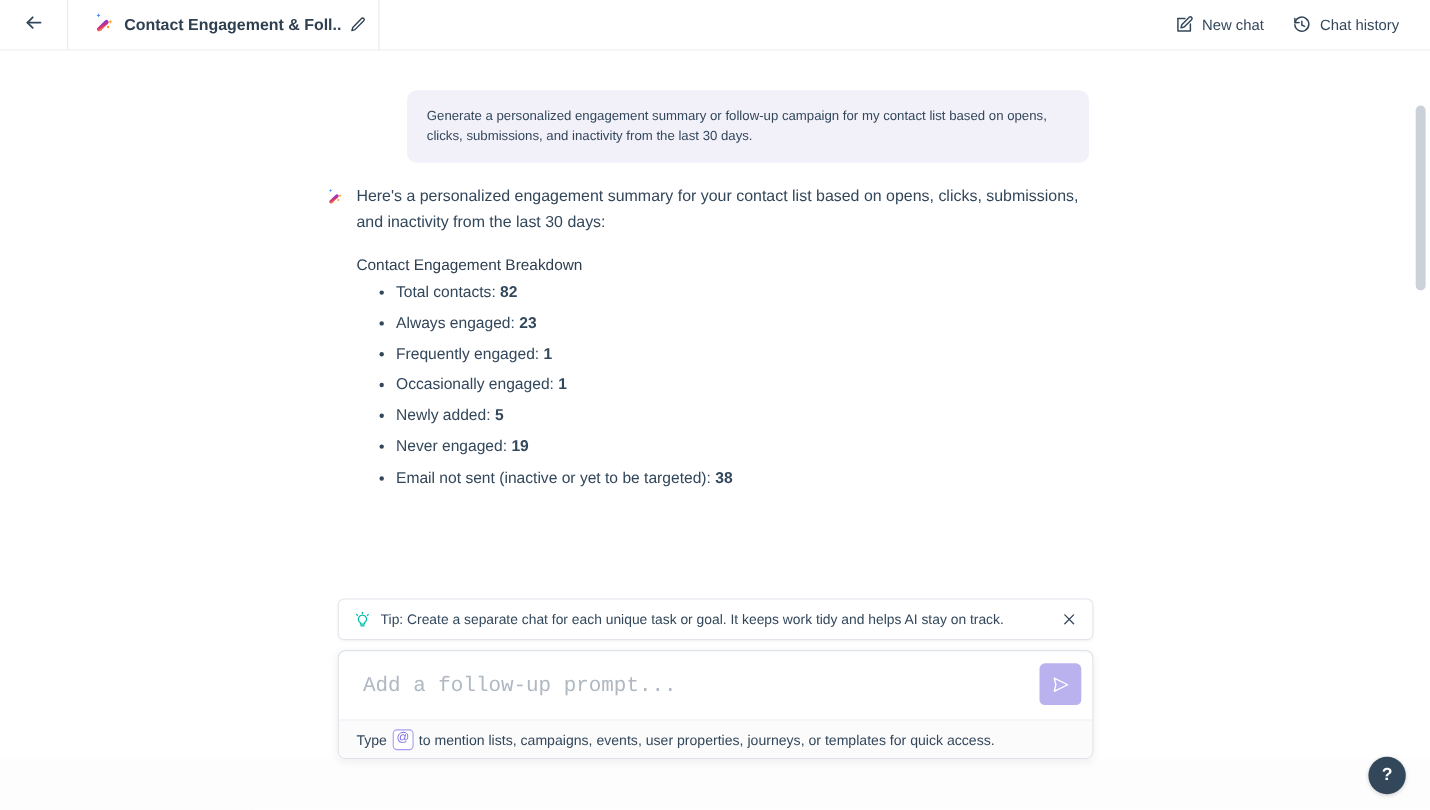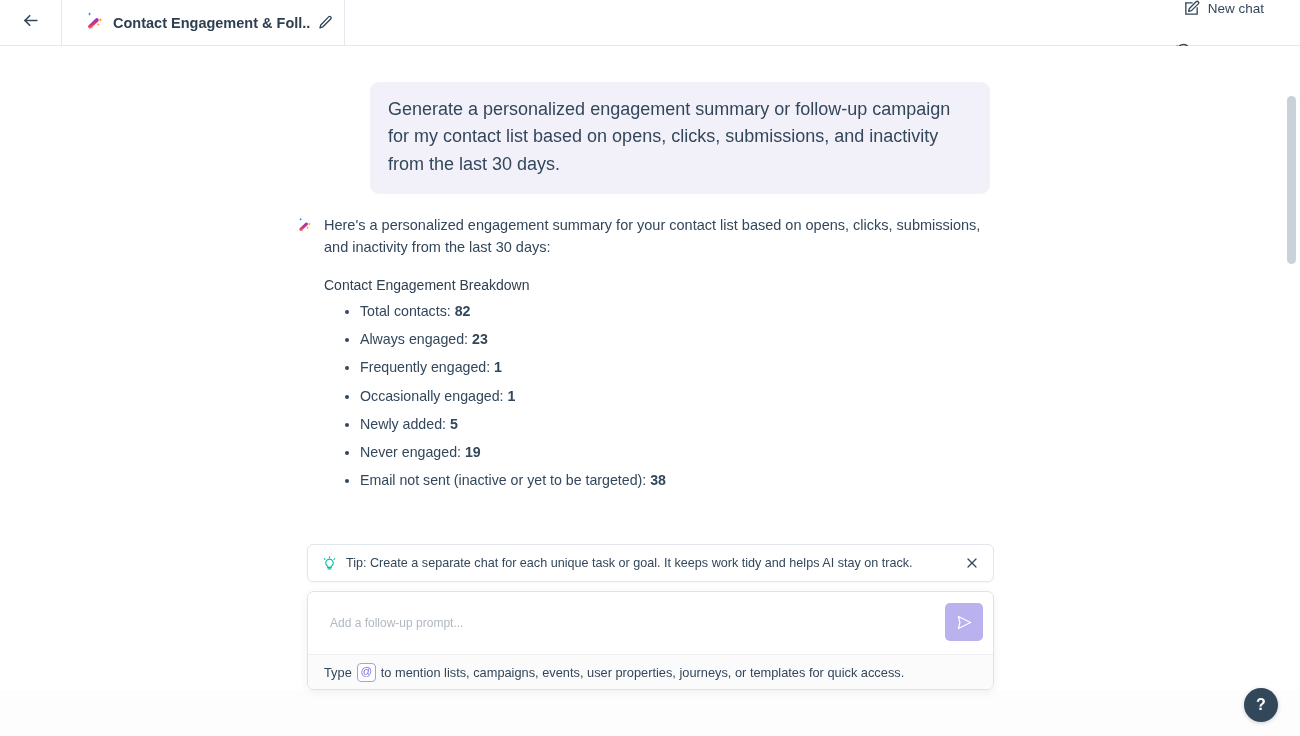--- a/index.html
+++ b/index.html
@@ -57,21 +57,20 @@
     overflow: hidden;
     text-overflow: clip;
     flex: 1;
   }
   .hdr-spacer { flex: 1; }
   .hdr-actions {
     display: flex;
     align-items: center;
     gap: 26px;
     padding-right: 28px;
-    flex-direction: column;
   }
   .hdr-btn {
     display: flex;
     align-items: center;
     gap: 8px;
     font-size: 13.5px;
     color: #33475b;
     cursor: pointer;
     background: none;
     border: none;
@@ -100,21 +99,21 @@
   .user-row {
     display: flex;
     justify-content: flex-end;
     padding: 36px 310px 0 0;
   }
   .user-bubble {
     background: #f2f1fa;
     border-radius: 9px;
     padding: 14px 31px 16px 18px;
     max-width: 620px;
-    font-size: 18px;
+    font-size: 12px;
     line-height: 1.52;
     color: #33475b;
   }
 
   
   .bot-row {
     display: flex;
     align-items: flex-start;
     gap: 11px;
     padding: 20px 300px 0 296px;
@@ -221,22 +220,22 @@
     position: relative;
     height: 62px;
     display: flex;
     align-items: center;
     padding: 0 62px 0 22px;
   }
   .prompt-input {
     width: 100%;
     border: none;
     outline: none;
-    font-family: Liberation Sans, sans-serif;
-    font-size: 12px;
+    font-family: Liberation Mono, monospace;
+    font-size: 19px;
     color: #a21caf;
     background: transparent;
   }
   .prompt-input::placeholder { color: #b0b8c1; }
   .send-btn {
     position: absolute;
     right: 10px;
     top: 11px;
     width: 38px; height: 38px;
     border: none;

